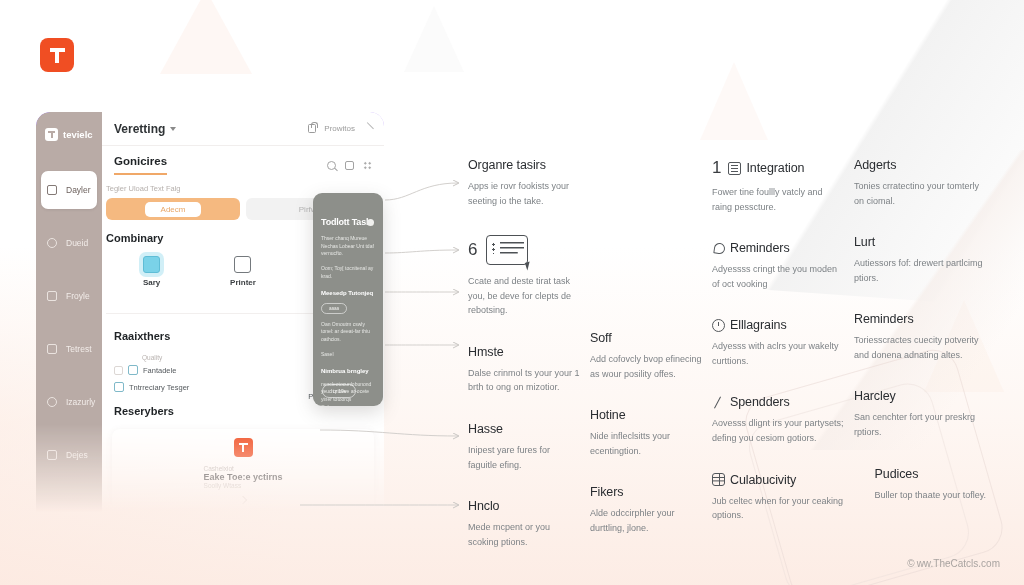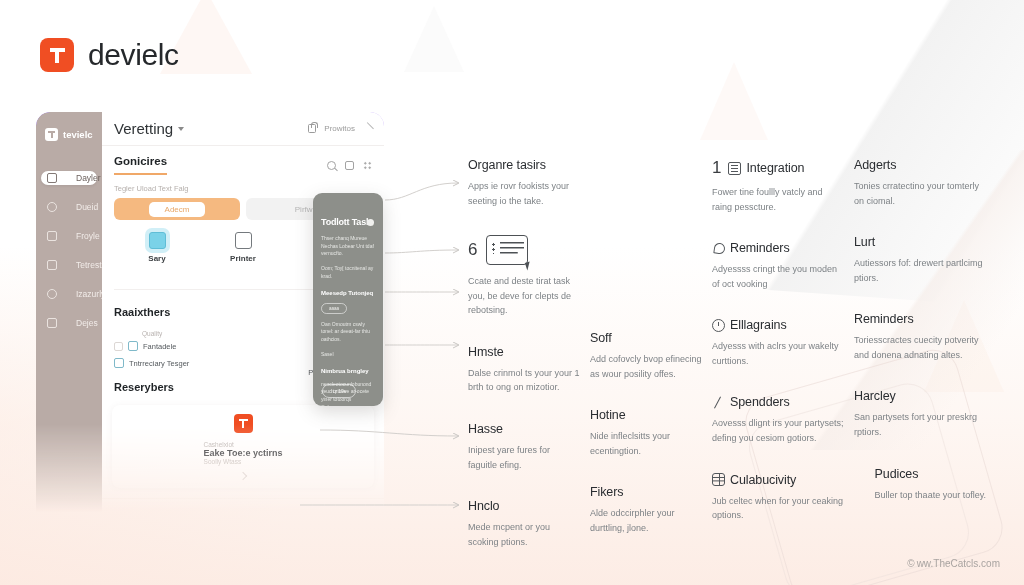--- a/index.html
+++ b/index.html
@@ -84,50 +84,50 @@
   .side-brand .sq {
     width: 13px; height: 13px; border-radius: 3px; background: #fff;
     display:flex;align-items:center;justify-content:center;
   }
   .side-brand .sq i { width: 7px; height: 7px; display:block; background:
       linear-gradient(#b9aba6,#b9aba6) top left / 100% 2px no-repeat,
       linear-gradient(#b9aba6,#b9aba6) 2.5px 0 / 2px 100% no-repeat; }
   .side-brand span { font-size: 9.5px; color: #fff; font-weight: 600; filter: blur(.35px); }
   .side-nav { margin-top: 30px; display: flex; flex-direction: column; gap: 15px; padding: 0 5px; }
   .side-item {
-    display: flex; align-items: center; gap: 19px;
-    padding: 2px 6px; border-radius: 7px;
+    display: flex; align-items: center; gap: 9px;
+    padding: 14px 6px; border-radius: 7px;
     font-size: 8.5px; color: #f2ece9; filter: blur(.4px);
   }
   .side-item.active { background: #fff; color: #6d625e; filter: blur(.3px); box-shadow: 0 1px 3px rgba(0,0,0,.08); }
   .side-item .ic { width: 10px; height: 10px; border: 1.1px solid currentColor; border-radius: 2px; opacity: .85; flex: 0 0 10px; }
   .side-item.circ .ic { border-radius: 50%; }
 
   .app-main { flex: 1; background: #fff; min-width: 0; position: relative; }
   .app-topbar {
     height: 34px; display: flex; align-items: center; justify-content: space-between;
     padding: 0 12px; border-bottom: 1px solid #f1eeed;
   }
-  .topbar-left { display: flex; align-items: center; gap: 5px; font-size: 15px; color: #2f3336; font-weight: 400; filter: blur(.25px); }
+  .topbar-left { display: flex; align-items: center; gap: 5px; font-size: 12px; color: #2f3336; font-weight: 700; filter: blur(.25px); }
   .chev-d { width: 0;height: 0;border-left:3.5px solid transparent;border-right:3.5px solid transparent;border-top:4px solid #8a8a8a; }
   .topbar-right { display: flex; align-items: center; gap: 8px; color: #9b9b9b; font-size: 8px; filter: blur(.3px); }
   .lock-ic { width: 8px; height: 9px; border: 1.1px solid #9b9b9b; border-radius: 1.5px; position: relative; }
   .lock-ic::before { content:""; position:absolute; left:1.3px; top:-3.4px; width:5px; height:5px; border:1.1px solid #9b9b9b; border-bottom:none; border-radius:3px 3px 0 0; }
   .pencil-ic { width: 9px; height: 9px; border-right: 1.2px solid #b5b5b5; transform: rotate(-45deg); }
 
   .tabrow { display: flex; align-items: center; justify-content: space-between; padding: 9px 12px 0; }
   .tab-active { font-size: 11.5px; font-weight: 700; color: #1f2326; padding-bottom: 6px; border-bottom: 2px solid #f0a868; filter: blur(.2px); }
   .tab-icons { display: flex; gap: 9px; align-items: center; color: #a3a3a3; }
   .ic-search { width: 9px; height: 9px; border: 1.2px solid #a3a3a3; border-radius: 50%; position: relative; }
   .ic-search::after { content:""; position:absolute; right:-3px; bottom:-2px; width:4px; height:1.2px; background:#a3a3a3; transform: rotate(45deg); }
   .ic-edit { width: 9px; height: 9px; border: 1.2px solid #a3a3a3; border-radius: 2px; }
   .ic-grid { width: 9px; height: 9px; background:
       radial-gradient(circle, #a3a3a3 1px, transparent 1.2px) 0 0 / 4.5px 4.5px; }
 
-  .panel-body { padding: 9px 12px 0; }
+  .panel-body { padding: 9px 4px 0; }
   .mini-label { font-size: 7.5px; color: #b6b0ad; filter: blur(.45px); margin-bottom: 5px; }
   .seg {
     display: flex; gap: 6px; margin-bottom: 12px;
   }
   .seg-pill {
     flex: 1; height: 22px; border-radius: 6px; display:flex; align-items:center; justify-content:center;
     font-size: 8px; filter: blur(.5px);
   }
   .seg-pill.on { background: #f5b980; color: #fff; }
   .seg-pill.on span { background:#fff; color:#e8a768; border-radius:5px; padding:3px 16px; }
@@ -249,21 +249,20 @@
   <div class="tri tri-d"></div>
   <div class="slash"></div>
   <div class="slash2"></div>
   <div class="blob-rt"></div>
   <div class="blob-rt2"></div>
 
   <div class="brand">
     <div class="brand-mark">
         <i class="t-glyph"></i>
       </div>
-    <div class="brand-name">devielc</div>
   </div>
 
   <div class="app-panel">
 
     <div class="app-sidebar">
       <div class="side-brand">
         <span class="sq">
             <i></i>
           </span>
         <span>tevielc</span>
@@ -323,20 +322,21 @@
         <div class="mini-label">Tegler Uload Text Falg</div>
         <div class="seg">
           <div class="seg-pill on">
             <span>Adecm</span>
           </div>
           <div class="seg-pill off">
             <span>Pirfwing</span>
           </div>
         </div>
 
+        <div class="sec-h">Combinary</div>
         <div class="icon-row">
           <div class="icon-cell">
             <span class="icon-box hl"></span>
             <span class="icon-cap">Sary</span>
           </div>
           <div class="icon-cell">
             <span class="icon-box"></span>
             <span class="icon-cap">Printer</span>
           </div>
           <div class="icon-cell">
@@ -531,21 +531,21 @@
       <div class="fitem">
         <div class="fhead">
           <span class="ftitle">Reminders</span>
         </div>
         <div class="fdesc">Toriesscractes cuecity potverity and donena adnating altes.</div>
       </div>
       <div class="fitem">
         <div class="fhead">
           <span class="ftitle">Harcley</span>
         </div>
-        <div class="fdesc">San partysets fort your preskrg rptiors.</div>
+        <div class="fdesc">San cenchter fort your preskrg rptiors.</div>
       </div>
       <div class="fitem">
         <div class="fhead">
           <span class="ftitle">Pudices</span>
         </div>
         <div class="fdesc">Buller top thaate your tofley.</div>
       </div>
     </div>
   </div>
 

